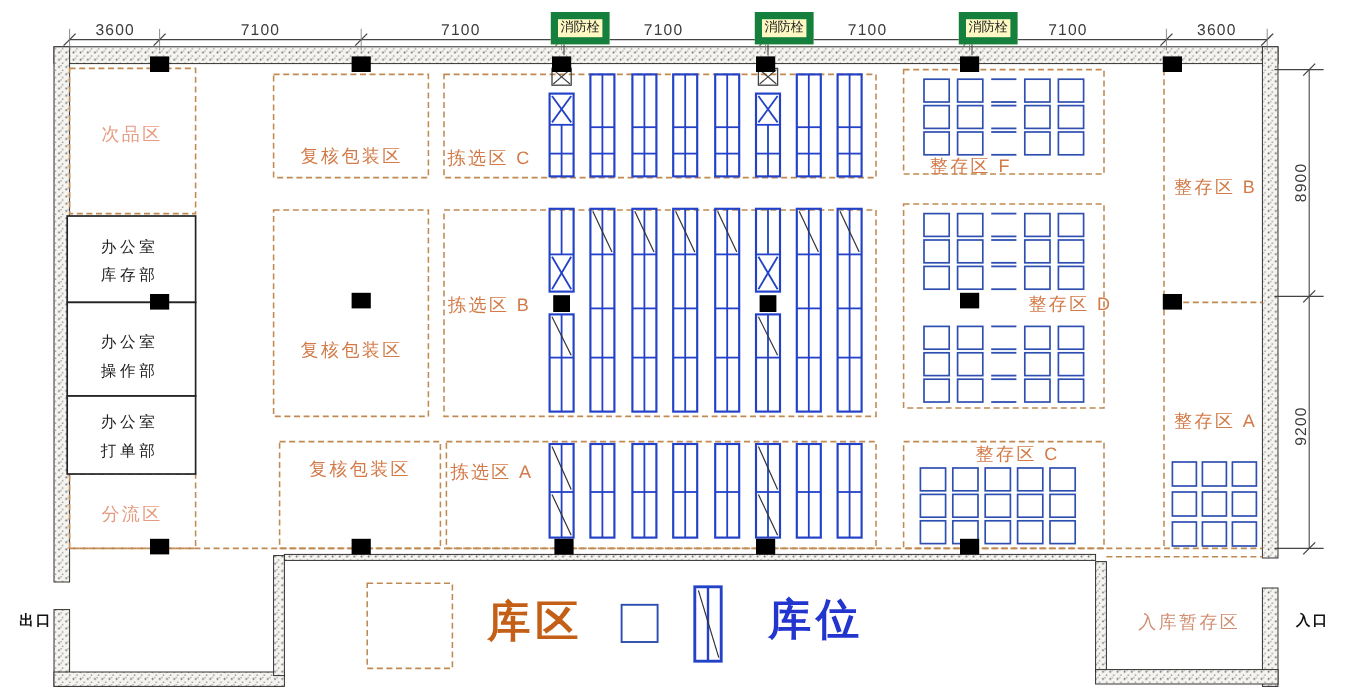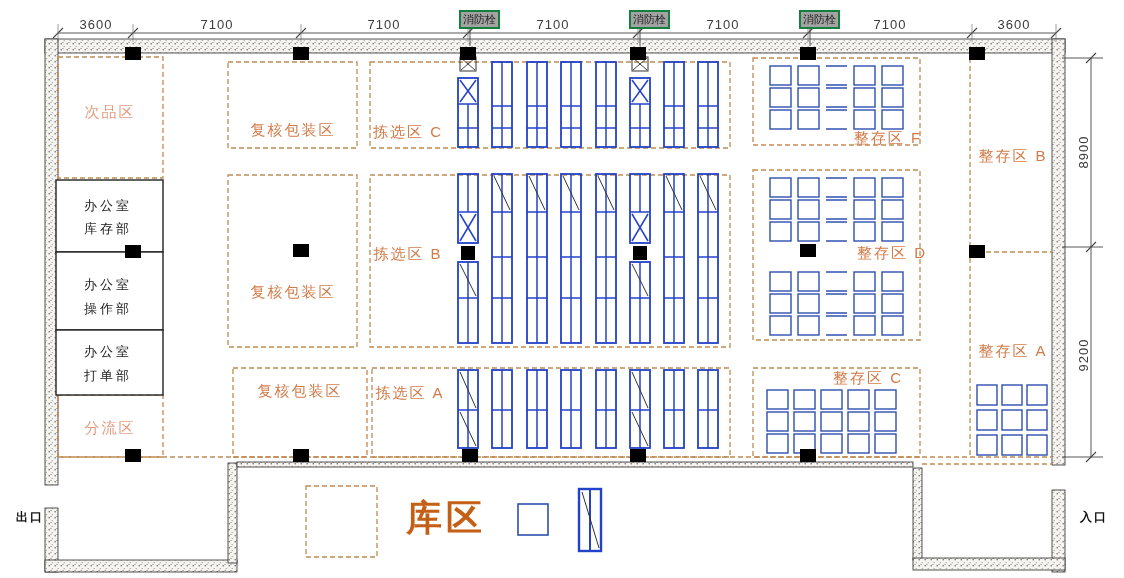--- a/index.html
+++ b/index.html
@@ -9,21 +9,21 @@
   .lbl{position:absolute;white-space:nowrap;text-align:center;color:#d27b49;font-size:15px;
        letter-spacing:2px;}
   .salmon{color:#e59b80;}
   .staging{color:#cf8f72;}
   .office{color:#1c1c1c;font-size:13px;letter-spacing:3px;}
   .door{color:#111;font-size:12px;font-weight:700;letter-spacing:2px;}
   .legend-zone{color:#c35f16;font-size:36px;font-weight:700;letter-spacing:4px;}
   .legend-slot{color:#2335cf;font-size:36px;font-weight:700;letter-spacing:4px;}
   .dim{color:#3c3c3c;font-size:13px;letter-spacing:1px;}
   .vdim{transform:rotate(-90deg);transform-origin:center center;width:44px;height:20px;}
-  .hydrant{color:#222;font-size:11px;letter-spacing:0;border:2px solid #15803d;background:#a3a3a3;
+  .hydrant{color:#222;font-size:11px;letter-spacing:0;border:6px solid #15803d;background:#fef9c3;
            padding:0 2px;line-height:15px;}
 </style>
 </head>
 <body>
 
 <div id="stage">
 
   <svg id="plan" width="1124" height="578" viewBox="0 0 1124 578">
     <defs>
       <pattern id="st" width="6" height="6" patternUnits="userSpaceOnUse">
@@ -338,31 +338,33 @@
   <div class="lbl salmon" style="left:60px;top:419px;width:100px;">分流区</div>
 
   <div class="lbl" style="left:228px;top:121px;width:130px;">复核包装区</div>
   <div class="lbl" style="left:228px;top:283px;width:130px;">复核包装区</div>
   <div class="lbl" style="left:233px;top:382px;width:134px;">复核包装区</div>
 
   <div class="lbl" style="left:353px;top:123px;width:110px;">拣选区 C</div>
   <div class="lbl" style="left:353px;top:245px;width:110px;">拣选区 B</div>
   <div class="lbl" style="left:355px;top:384px;width:110px;">拣选区 A</div>
 
-  <div class="lbl" style="left:828px;top:129px;width:120px;">整存区 F</div>
+  <div class="lbl" style="left:749px;top:129px;width:120px;">整存区 F</div>
   <div class="lbl" style="left:953px;top:147px;width:120px;">整存区 B</div>
   <div class="lbl" style="left:832px;top:244px;width:120px;">整存区 D</div>
   <div class="lbl" style="left:953px;top:342px;width:120px;">整存区 A</div>
-  <div class="lbl" style="left:808px;top:369px;width:120px;">整存区 C</div>
-
+  <div class="lbl" style="left:788px;top:369px;width:120px;">整存区 C</div>
+
+  <div class="lbl staging" style="left:911px;top:509px;width:160px;">入库暂存区</div>
 
   <div class="lbl door" style="left:5px;top:509px;width:50px;">出口</div>
   <div class="lbl door" style="left:1068px;top:509px;width:52px;">入口</div>
 
   <div class="lbl legend-zone" style="left:386px;top:494px;width:120px;">库区</div>
+  <div class="lbl legend-slot" style="left:620px;top:492px;width:120px;">库位</div>
 
   <div class="lbl dim" style="left:56px;top:17px;width:80px;">3600</div>
   <div class="lbl dim" style="left:177px;top:17px;width:80px;">7100</div>
   <div class="lbl dim" style="left:344px;top:17px;width:80px;">7100</div>
   <div class="lbl dim" style="left:513px;top:17px;width:80px;">7100</div>
   <div class="lbl dim" style="left:683px;top:17px;width:80px;">7100</div>
   <div class="lbl dim" style="left:850px;top:17px;width:80px;">7100</div>
   <div class="lbl dim" style="left:974px;top:17px;width:80px;">3600</div>
 
   <div class="lbl dim vdim" style="left:1064px;top:142px;">8900</div>

